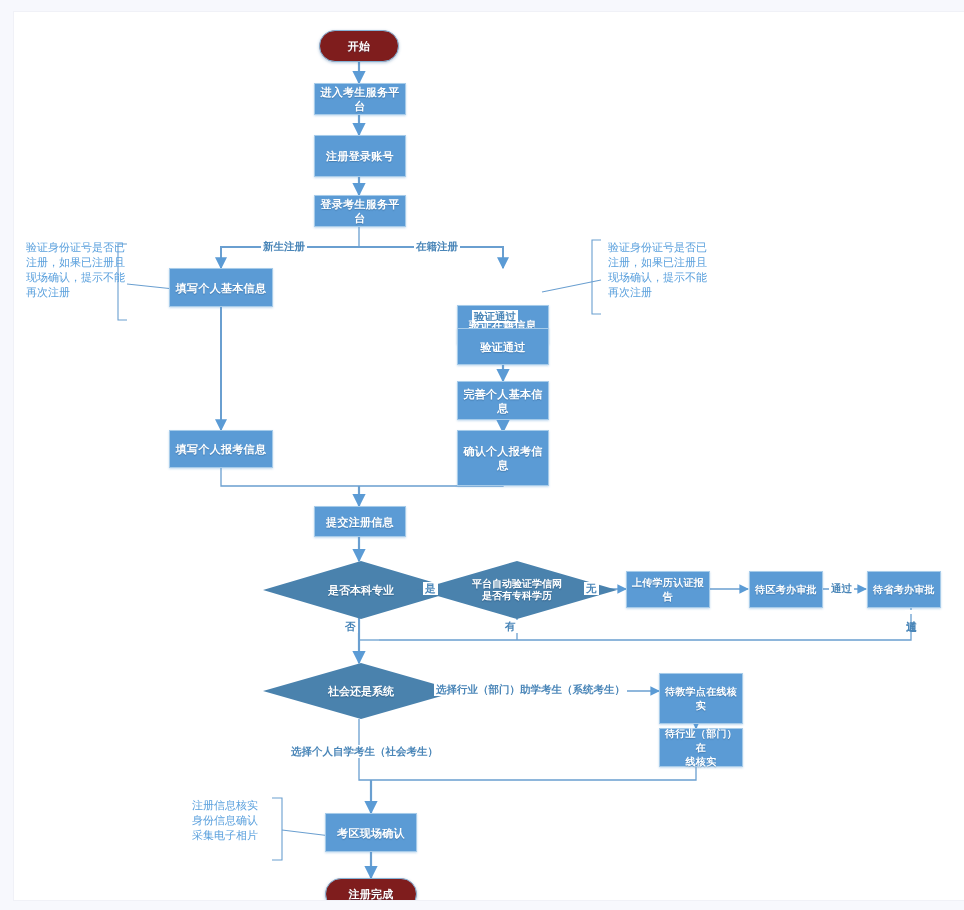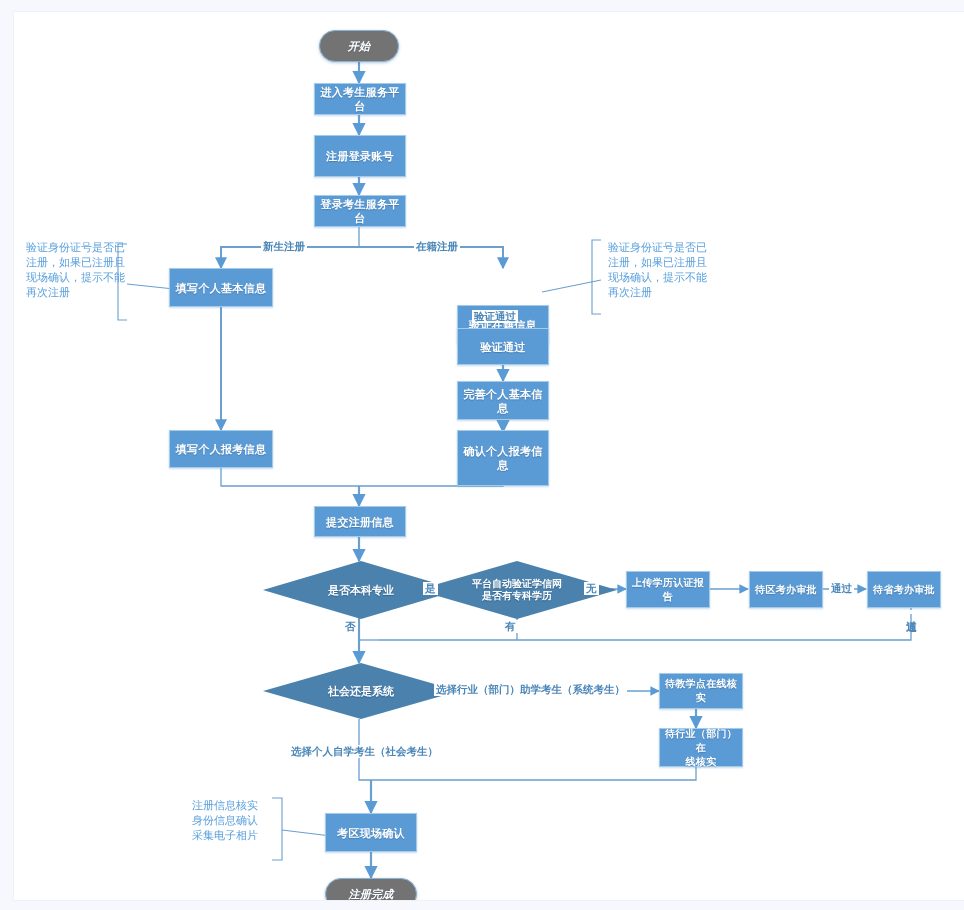--- a/index.html
+++ b/index.html
@@ -42,25 +42,24 @@
     letter-spacing: 0.3px;
     font-weight: 600;
     text-shadow: 0 1px 1px rgba(30,70,110,.35);
   }
   .proc {
     background: #5b9bd5;
     border: 1px solid #a6cbe9;
     box-shadow: 0 1px 2px rgba(91,155,213,.35);
   }
   .term {
-    background: #737373;
+    background: #7f1d1d;
     border: 1px solid #87b2d4;
     border-radius: 22px;
     box-shadow: 0 1px 3px rgba(70,120,170,.4);
-    font-style: italic;
   }
   .dia-wrap {
     position: absolute;
     display: flex;
     align-items: center;
     justify-content: center;
   }
   .dia-shape {
     position: absolute;
     left: 0; top: 0;
@@ -253,21 +252,21 @@
 
   <div class="node proc" style="left:853px; top:559px; width:74px; height:37px;">
     <span style="font-size:10px;">待省考办审批</span>
   </div>
 
   <div class="dia-wrap" style="left:249px; top:651px; width:196px; height:56px;">
     <div class="dia-shape"></div>
     <div class="dia-label">社会还是系统</div>
   </div>
 
-  <div class="node proc" style="left:645px; top:661px; width:84px; height:36px;">
+  <div class="node proc" style="left:645px; top:661px; width:84px; height:51px;">
     <span style="font-size:10px;">待教学点在线核实</span>
   </div>
 
   <div class="node proc" style="left:645px; top:716px; width:84px; height:39px;">
     <span style="font-size:10px; white-space:pre-line;">待行业（部门）在
 线核实</span>
   </div>
 
   <div class="node proc" style="left:311px; top:801px; width:92px; height:39px;">
     <span>考区现场确认</span>

